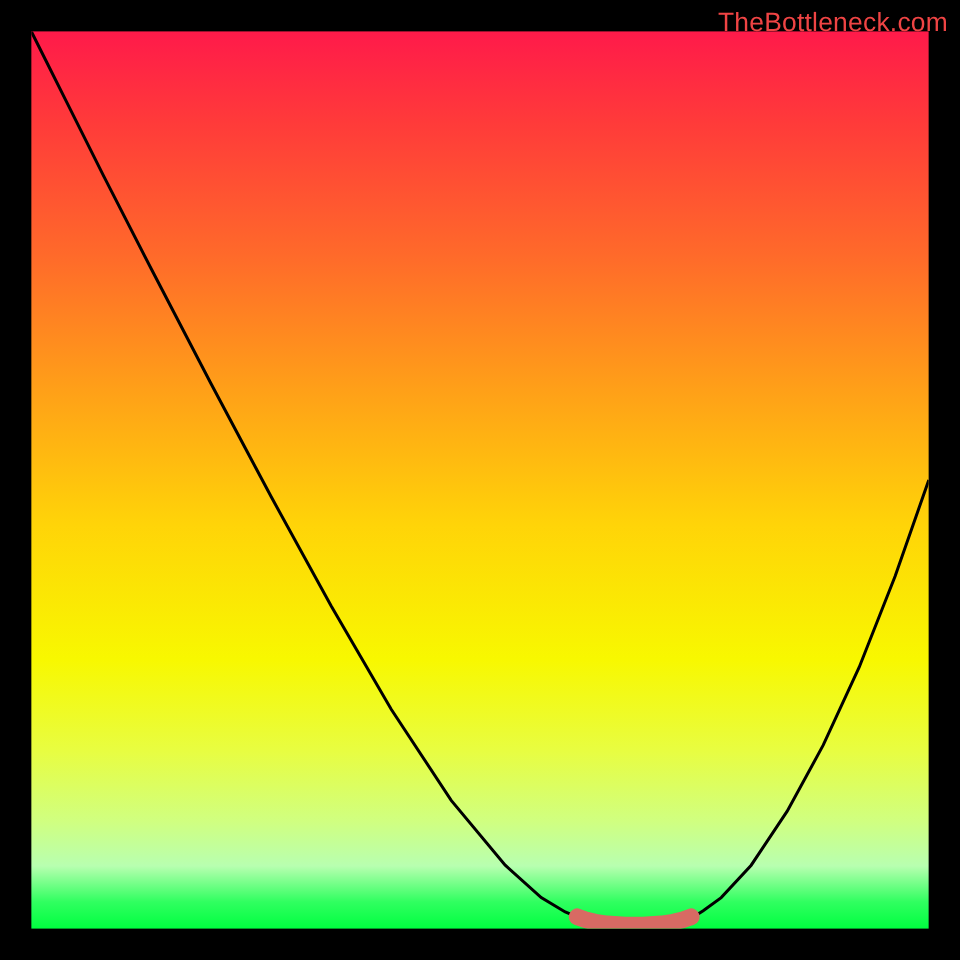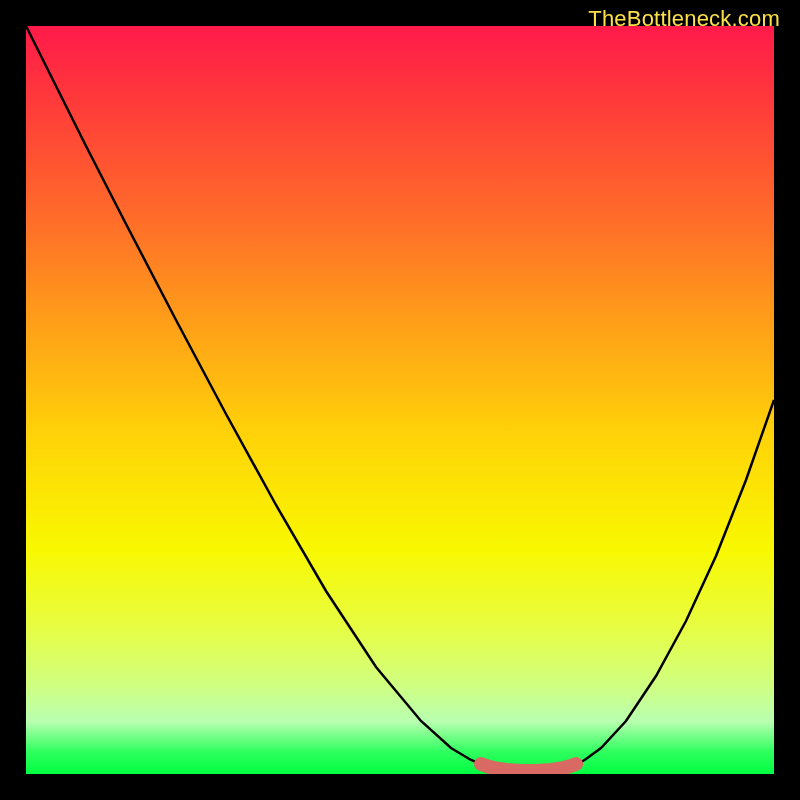--- a/index.html
+++ b/index.html
@@ -31,22 +31,22 @@
       #e8fd40 80%,
       #d0ff80 88%,
       #b8ffb0 93%,
       #30ff60 97%,
       #00ff40 100%
     );
   }
   .watermark {
     position: absolute;
     top: 6px;
-    right: 20px;
-    color: #fde047;
+    right: 10px;
+    color: #ef4444;
     font-size: 22px;
     font-weight: 500;
     letter-spacing: 0.2px;
   }
   svg.curve-layer {
     position: absolute;
     inset: 0;
     width: 100%;
     height: 100%;
   }

